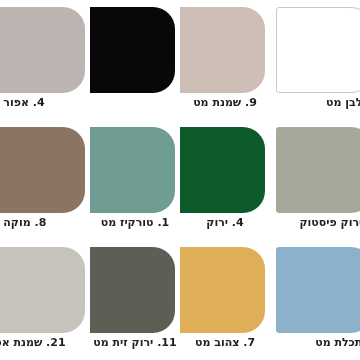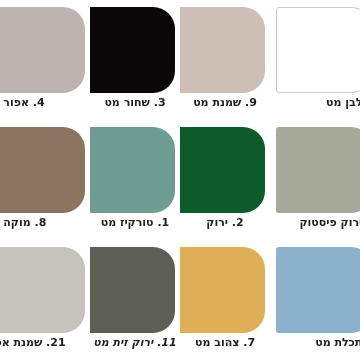--- a/index.html
+++ b/index.html
@@ -87,21 +87,20 @@
 <body style="background: rgb(255, 255, 255);">
 
 <div id="palette-grid">
     <div class="palette-row">
       <div class="swatch-cell clip-left">
         <div class="swatch-chip" style="background: rgb(188, 180, 177);"></div>
         <div class="swatch-label" style="color: rgb(35, 31, 32);">4. אפור מט</div>
       </div>
       <div class="swatch-cell">
         <div class="swatch-chip" style="background: rgb(10, 7, 8);"></div>
-        <div class="swatch-label" style="color: rgb(35, 31, 32);">3. שחור מט</div>
       </div>
       <div class="swatch-cell">
         <div class="swatch-chip" style="background: rgb(205, 191, 182);"></div>
         <div class="swatch-label" style="color: rgb(35, 31, 32);">9. שמנת מט</div>
       </div>
       <div class="swatch-cell clip-right flush">
         <div class="swatch-chip bordered" style="background: rgb(255, 255, 255);"></div>
         <div class="swatch-label" style="color: rgb(35, 31, 32);">1. לבן מט</div>
       </div>
     </div>
@@ -109,35 +108,35 @@
       <div class="swatch-cell clip-left">
         <div class="swatch-chip" style="background: rgb(140, 116, 98);"></div>
         <div class="swatch-label" style="color: rgb(35, 31, 32);">8. מוקה מט</div>
       </div>
       <div class="swatch-cell">
         <div class="swatch-chip" style="background: rgb(111, 157, 148);"></div>
         <div class="swatch-label" style="color: rgb(35, 31, 32);">1. טורקיז מט</div>
       </div>
       <div class="swatch-cell">
         <div class="swatch-chip" style="background: rgb(13, 91, 42);"></div>
-        <div class="swatch-label" style="color: rgb(35, 31, 32);">2. ירוק</div>
+        <div class="swatch-label" style="color: rgb(35, 31, 32);">4. ירוק</div>
       </div>
       <div class="swatch-cell clip-right flush">
         <div class="swatch-chip" style="background: rgb(166, 168, 154);"></div>
         <div class="swatch-label" style="color: rgb(35, 31, 32);">5. ירוק פיסטוק</div>
       </div>
     </div>
     <div class="palette-row">
       <div class="swatch-cell clip-left">
         <div class="swatch-chip" style="background: rgb(198, 194, 188);"></div>
         <div class="swatch-label" style="color: rgb(35, 31, 32);">12. שמנת אפור</div>
       </div>
       <div class="swatch-cell">
         <div class="swatch-chip" style="background: rgb(94, 95, 84);"></div>
-        <div class="swatch-label" style="color: rgb(35, 31, 32); font-style: italic;">11. ירוק זית מט</div>
+        <div class="swatch-label" style="color: rgb(35, 31, 32);">11. ירוק זית מט</div>
       </div>
       <div class="swatch-cell">
         <div class="swatch-chip" style="background: rgb(223, 175, 88);"></div>
         <div class="swatch-label" style="color: rgb(35, 31, 32);">7. צהוב מט</div>
       </div>
       <div class="swatch-cell clip-right flush">
         <div class="swatch-chip" style="background: rgb(139, 177, 203);"></div>
         <div class="swatch-label" style="color: rgb(35, 31, 32);">9. תכלת מט</div>
       </div>
     </div>

